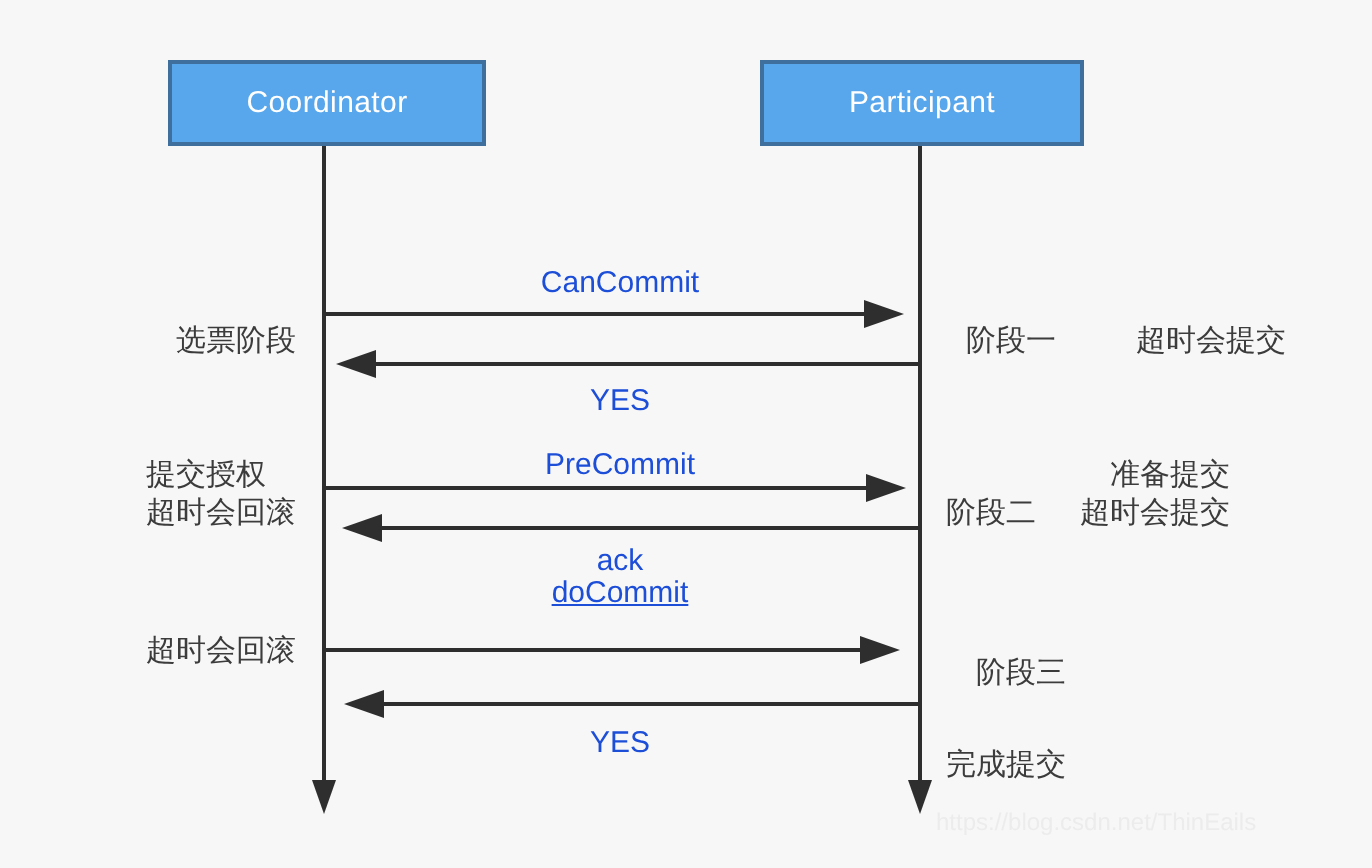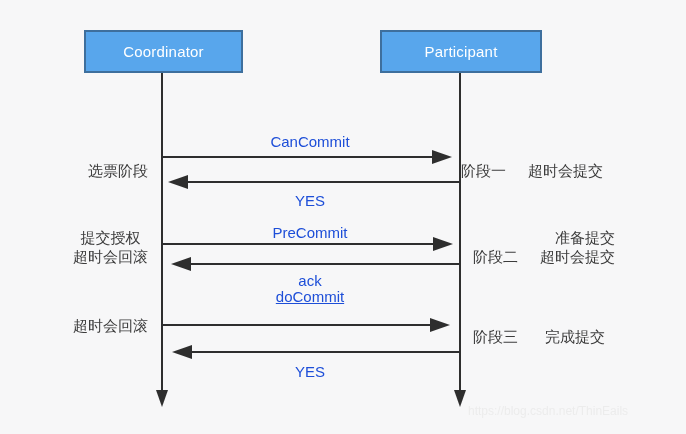--- a/index.html
+++ b/index.html
@@ -44,21 +44,21 @@
     border-right:20px solid #2e2e2e;
   }
   .msg-label{
     position:absolute;left:165px;width:290px;
     text-align:center;font-size:15px;color:#1d4ed8;
   }
   .side-label{
     position:absolute;font-size:15px;color:#3c3c3c;line-height:19px;
   }
   .left-note{
-    right:538px;text-align:center;white-space:nowrap;
+    right:538px;text-align:left;white-space:nowrap;
   }
   .phase-row{
     position:absolute;display:flex;align-items:flex-end;
     font-size:15px;color:#3c3c3c;line-height:19px;white-space:nowrap;
   }
   .note-block{text-align:right;}
   .watermark{
     position:absolute;left:468px;top:404px;
     font-size:12px;color:#ececec;white-space:nowrap;
   }
@@ -109,33 +109,33 @@
     <span>选票阶段</span>
   </div>
   <div class="side-label left-note" style="top:228px;">
     <div>提交授权</div>
     <div>超时会回滚</div>
   </div>
   <div class="side-label left-note" style="top:316px;">
     <div>超时会回滚</div>
   </div>
 
-  <div class="phase-row" style="left:461px;top:161px;gap:22px;text-align:center;">
+  <div class="phase-row" style="left:483px;top:161px;gap:40px;text-align:center;">
     <span>阶段一</span>
     <span>超时会提交</span>
   </div>
 
   <div class="phase-row" style="left:473px;top:228px;gap:22px;">
     <span>阶段二</span>
     <div class="note-block">
       <div>准备提交</div>
       <div>超时会提交</div>
     </div>
   </div>
 
-  <div class="phase-row" style="left:473px;top:327px;gap:27px;">
+  <div class="phase-row" style="left:473px;top:327px;gap:27px;flex-direction:column;">
     <span>阶段三</span>
     <span>完成提交</span>
   </div>
 
   <div class="watermark">https://blog.csdn.net/ThinEails</div>
 
 </div>
 
 </body></html>

